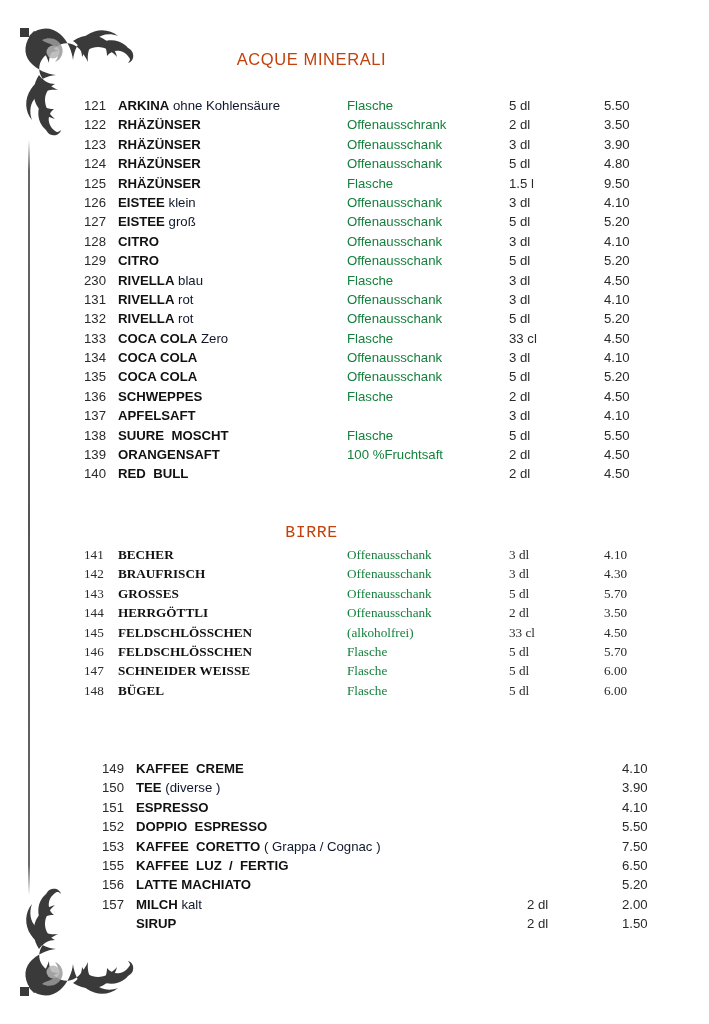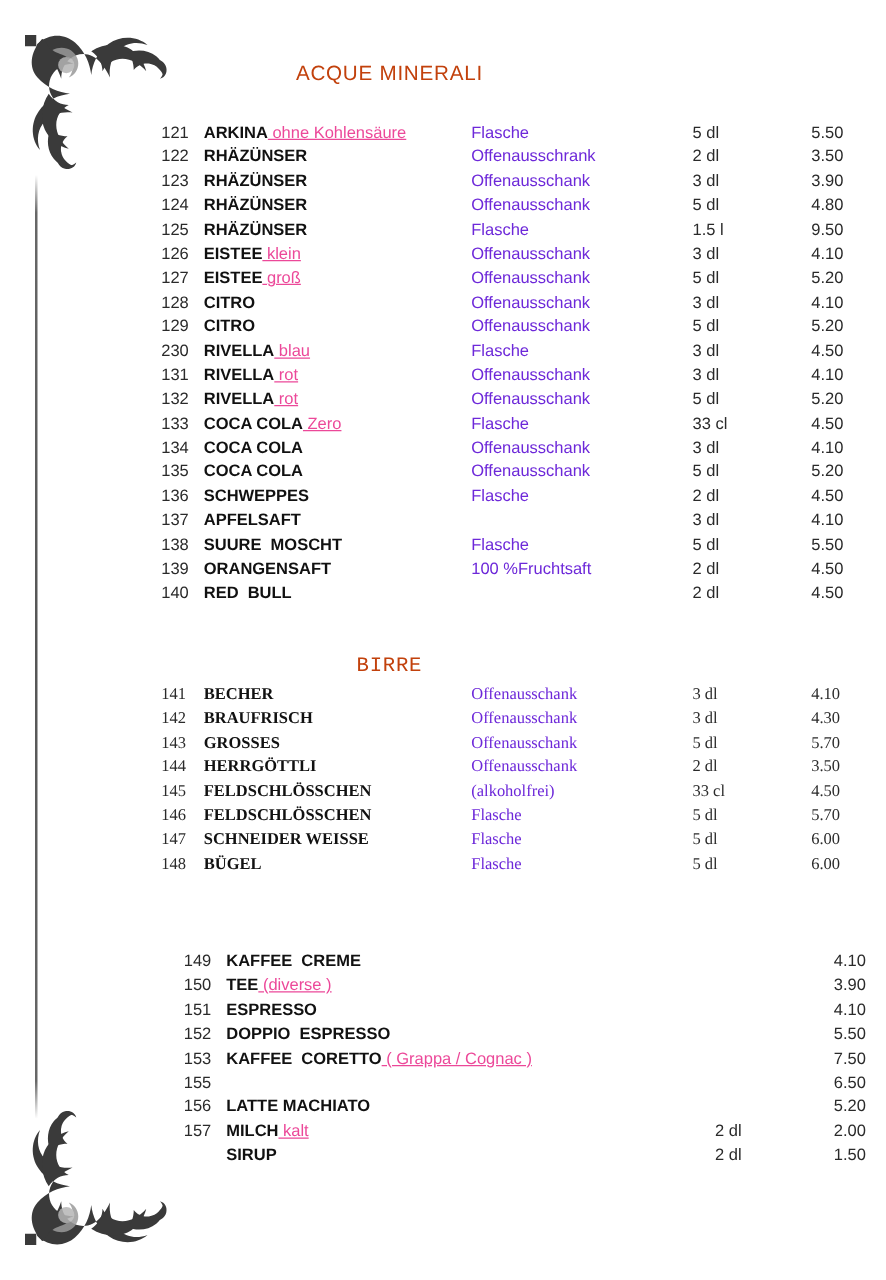--- a/index.html
+++ b/index.html
@@ -69,44 +69,42 @@
     position: absolute;
     left: 0;
     width: 709px;
   }
   .row {
     position: relative;
     height: 19.4px;
     line-height: 19.4px;
     font-size: 13.2px;
     white-space: pre;
-    margin-left: 45px;
   }
   .c-num {
     position: absolute;
     left: 84px;
     width: 28px;
     text-align: left;
     color: #2a2a2a;
   }
   .c-name {
     position: absolute;
     left: 118px;
     color: #111111;
     font-weight: bold;
   }
   .c-name .qual {
     font-weight: normal;
-    color: #ec4899;
-    text-decoration: underline;
+    color: #0f172a;
   }
   .c-serve {
     position: absolute;
-    left: 332px;
-    color: #6d28d9;
+    left: 347px;
+    color: #15803d;
   }
   .c-vol {
     position: absolute;
     left: 509px;
     color: #2a2a2a;
   }
   .c-price {
     position: absolute;
     left: 604px;
     color: #2a2a2a;
@@ -236,19 +234,19 @@
       <div class="row"><span class="c-num">147</span><span class="c-name">SCHNEIDER WEISSE</span><span class="c-serve">Flasche</span><span class="c-vol">5 dl</span><span class="c-price">6.00</span></div>
       <div class="row"><span class="c-num">148</span><span class="c-name">BÜGEL</span><span class="c-serve">Flasche</span><span class="c-vol">5 dl</span><span class="c-price">6.00</span></div>
     </div>
 
   <div class="menu-section" id="sec-2" style="top:759px;padding-left:18px;">
       <div class="row"><span class="c-num">149</span><span class="c-name">KAFFEE  CREME</span><span class="c-serve"></span><span class="c-vol"></span><span class="c-price">4.10</span></div>
       <div class="row"><span class="c-num">150</span><span class="c-name">TEE<span class="qual"> (diverse )</span></span><span class="c-serve"></span><span class="c-vol"></span><span class="c-price">3.90</span></div>
       <div class="row"><span class="c-num">151</span><span class="c-name">ESPRESSO</span><span class="c-serve"></span><span class="c-vol"></span><span class="c-price">4.10</span></div>
       <div class="row"><span class="c-num">152</span><span class="c-name">DOPPIO  ESPRESSO</span><span class="c-serve"></span><span class="c-vol"></span><span class="c-price">5.50</span></div>
       <div class="row"><span class="c-num">153</span><span class="c-name">KAFFEE  CORETTO<span class="qual"> ( Grappa / Cognac )</span></span><span class="c-serve"></span><span class="c-vol"></span><span class="c-price">7.50</span></div>
-      <div class="row"><span class="c-num">155</span><span class="c-serve"></span><span class="c-vol"></span><span class="c-price">6.50</span></div>
+      <div class="row"><span class="c-num">155</span><span class="c-name">KAFFEE  LUZ  /  FERTIG</span><span class="c-serve"></span><span class="c-vol"></span><span class="c-price">6.50</span></div>
       <div class="row"><span class="c-num">156</span><span class="c-name">LATTE MACHIATO</span><span class="c-serve"></span><span class="c-vol"></span><span class="c-price">5.20</span></div>
       <div class="row"><span class="c-num">157</span><span class="c-name">MILCH<span class="qual"> kalt</span></span><span class="c-serve"></span><span class="c-vol">2 dl</span><span class="c-price">2.00</span></div>
       <div class="row no-number"><span class="c-num"></span><span class="c-name">SIRUP</span><span class="c-serve"></span><span class="c-vol">2 dl</span><span class="c-price">1.50</span></div>
     </div>
 
 </div>
 
 </body></html>

